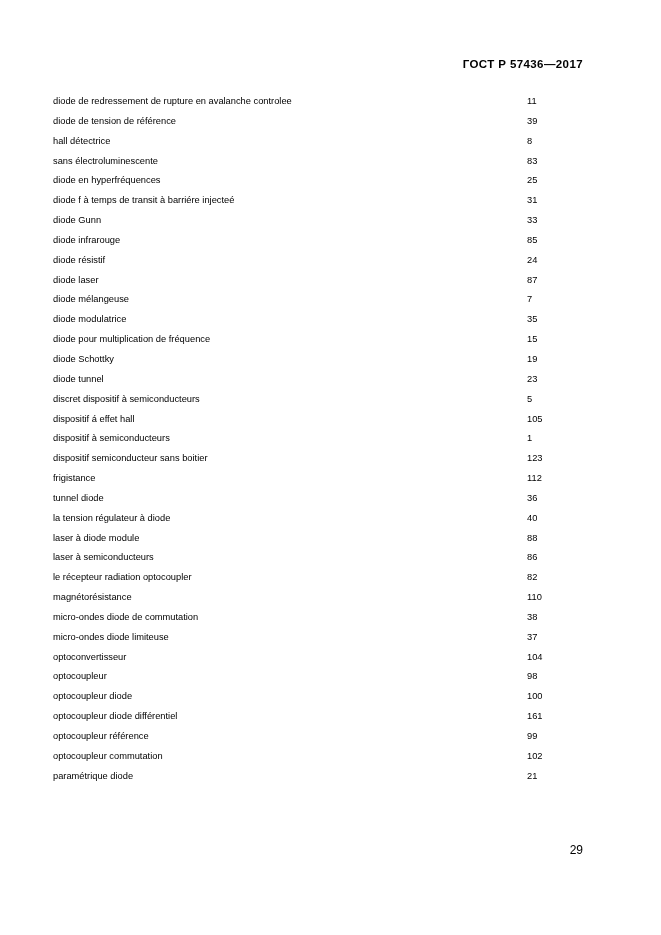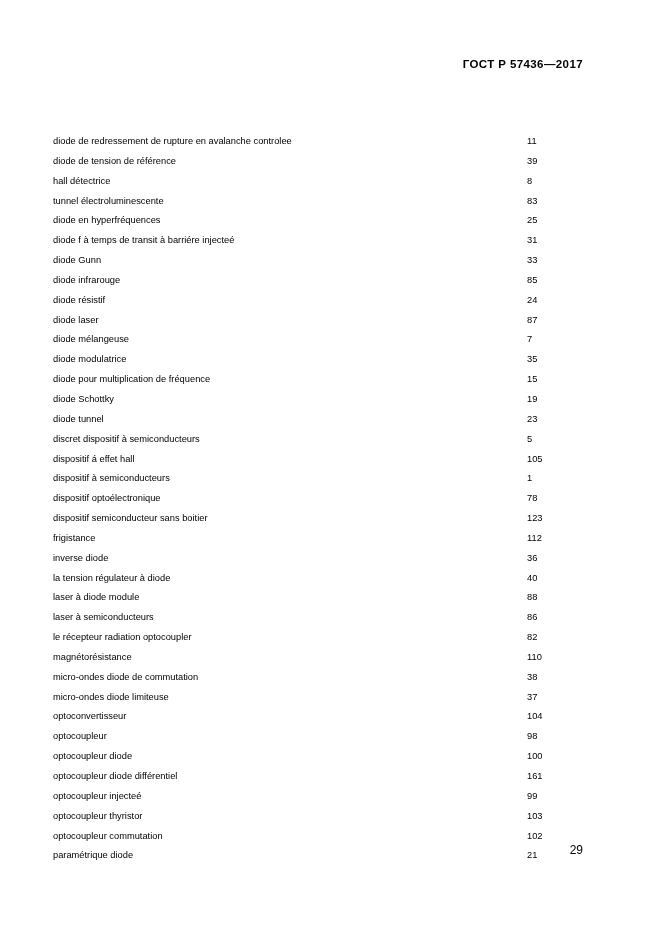--- a/index.html
+++ b/index.html
@@ -49,21 +49,20 @@
     white-space: nowrap;
   }
   .entry-spacer {
     flex: 1 1 auto;
   }
   .entry-page {
     flex: 0 0 auto;
     width: 26px;
     text-align: left;
     white-space: nowrap;
-    margin-top: 40px;
   }
   .footer-page {
     position: absolute;
     top: 843px;
     right: 78px;
     font-size: 12px;
   }
 </style>
 </head>
 <body>
@@ -82,21 +81,21 @@
         <span class="entry-term">diode de tension de référence</span>
         <span class="entry-spacer"></span>
         <span class="entry-page">39</span>
       </div>
       <div class="index-row">
         <span class="entry-term">hall détectrice</span>
         <span class="entry-spacer"></span>
         <span class="entry-page">8</span>
       </div>
       <div class="index-row">
-        <span class="entry-term">tunnel électroluminescente</span>
+        <span class="entry-term">sans électroluminescente</span>
         <span class="entry-spacer"></span>
         <span class="entry-page">83</span>
       </div>
       <div class="index-row">
         <span class="entry-term">diode en hyperfréquences</span>
         <span class="entry-spacer"></span>
         <span class="entry-page">25</span>
       </div>
       <div class="index-row">
         <span class="entry-term">diode f à temps de transit à barriére injecteé</span>
@@ -157,36 +156,31 @@
         <span class="entry-term">dispositif á effet hall</span>
         <span class="entry-spacer"></span>
         <span class="entry-page">105</span>
       </div>
       <div class="index-row">
         <span class="entry-term">dispositif à semiconducteurs</span>
         <span class="entry-spacer"></span>
         <span class="entry-page">1</span>
       </div>
       <div class="index-row">
-        <span class="entry-term">dispositif optoélectronique</span>
-        <span class="entry-spacer"></span>
-        <span class="entry-page">78</span>
-      </div>
-      <div class="index-row">
         <span class="entry-term">dispositif semiconducteur sans boitier</span>
         <span class="entry-spacer"></span>
         <span class="entry-page">123</span>
       </div>
       <div class="index-row">
         <span class="entry-term">frigistance</span>
         <span class="entry-spacer"></span>
         <span class="entry-page">112</span>
       </div>
       <div class="index-row">
-        <span class="entry-term">inverse diode</span>
+        <span class="entry-term">tunnel diode</span>
         <span class="entry-spacer"></span>
         <span class="entry-page">36</span>
       </div>
       <div class="index-row">
         <span class="entry-term">la tension régulateur à diode</span>
         <span class="entry-spacer"></span>
         <span class="entry-page">40</span>
       </div>
       <div class="index-row">
         <span class="entry-term">laser à diode module</span>
@@ -232,30 +226,25 @@
         <span class="entry-term">optocoupleur diode</span>
         <span class="entry-spacer"></span>
         <span class="entry-page">100</span>
       </div>
       <div class="index-row">
         <span class="entry-term">optocoupleur diode différentiel</span>
         <span class="entry-spacer"></span>
         <span class="entry-page">161</span>
       </div>
       <div class="index-row">
-        <span class="entry-term">optocoupleur injecteé</span>
+        <span class="entry-term">optocoupleur référence</span>
         <span class="entry-spacer"></span>
         <span class="entry-page">99</span>
       </div>
       <div class="index-row">
-        <span class="entry-term">optocoupleur thyristor</span>
-        <span class="entry-spacer"></span>
-        <span class="entry-page">103</span>
-      </div>
-      <div class="index-row">
         <span class="entry-term">optocoupleur commutation</span>
         <span class="entry-spacer"></span>
         <span class="entry-page">102</span>
       </div>
       <div class="index-row">
         <span class="entry-term">paramétrique diode</span>
         <span class="entry-spacer"></span>
         <span class="entry-page">21</span>
       </div>
     </div>

